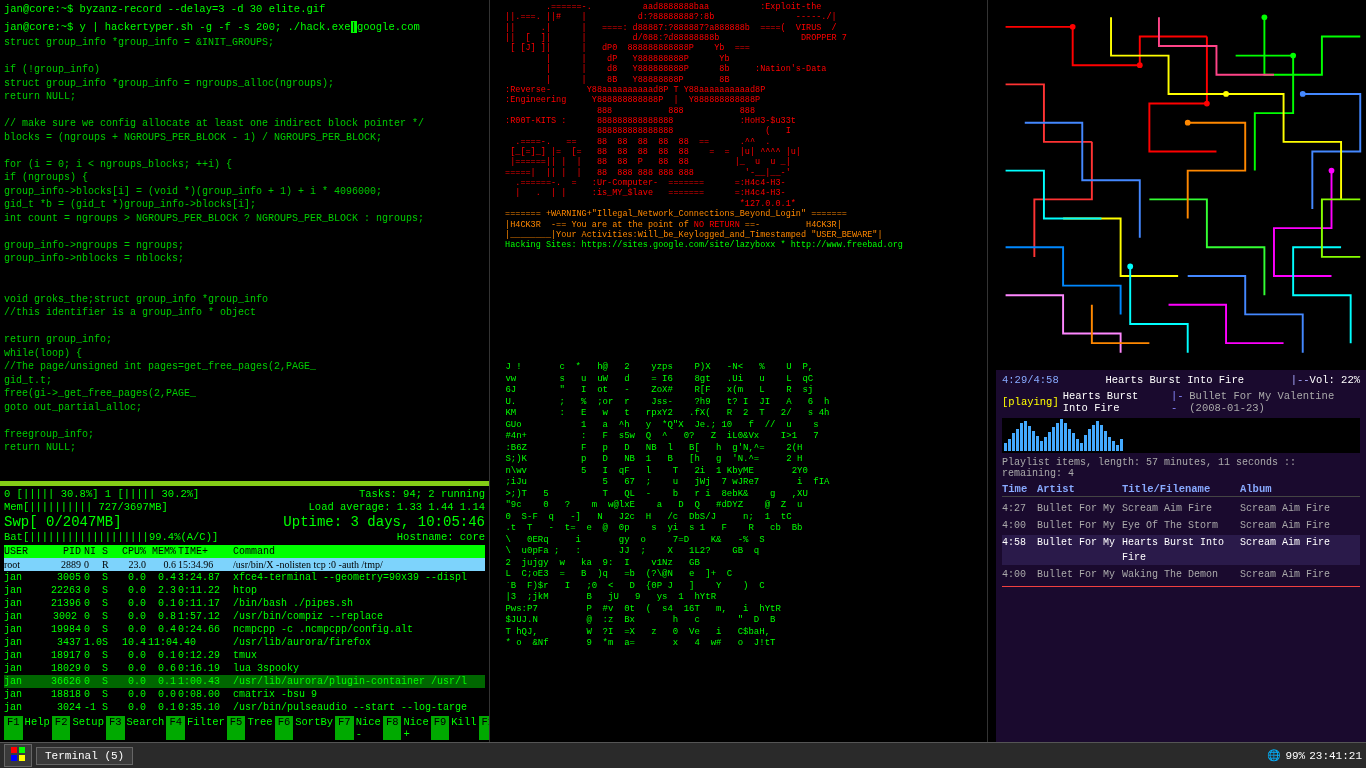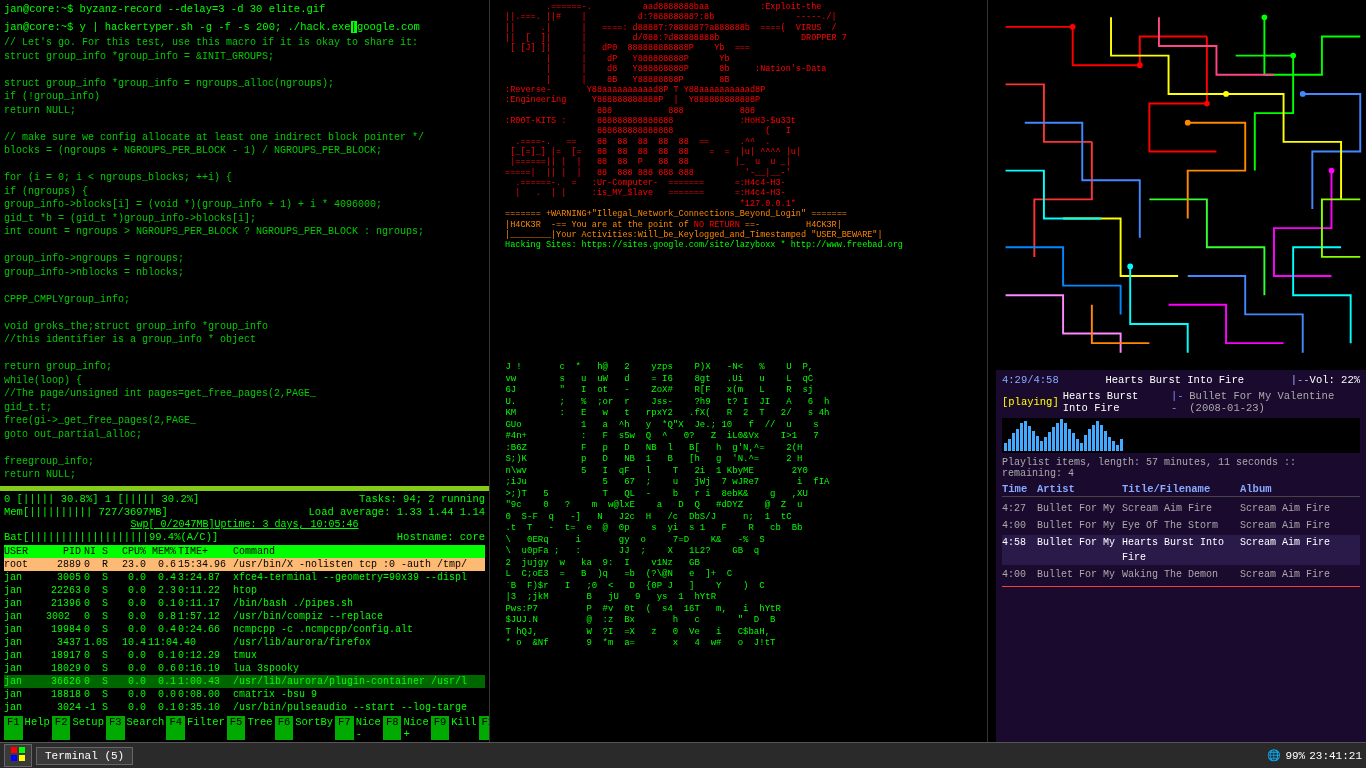--- a/index.html
+++ b/index.html
@@ -275,40 +275,38 @@
 
 <div class="main-area">
 
   <div class="left-panel">
     <div class="terminal-top">
       <div class="prompt-line">jan@core:~$ byzanz-record --delay=3 -d 30 elite.gif</div>
       <div style="height:4px"></div>
       <div class="prompt-line">jan@core:~$ y | hackertyper.sh -g -f -s 200; ./hack.exe<span style="background:#0f0;color:#000;">|</span><span style="color:#0f0;">google.com</span></div>
       <div style="height:2px"></div>
       <div class="code-text">
-        <div>  // Let's go. For this test, use this macro if it is okay to share it:</div>
         <div>  struct group_info *group_info = &amp;INIT_GROUPS;</div>
         <div>&nbsp;</div>
+        <div>  if (!group_info)</div>
         <div>  struct group_info *group_info = ngroups_alloc(ngroups);</div>
-        <div>  if (!group_info)</div>
         <div>      return NULL;</div>
         <div>&nbsp;</div>
         <div>  // make sure we config allocate at least one indirect block pointer */</div>
         <div>  blocks = (ngroups + NGROUPS_PER_BLOCK - 1) / NGROUPS_PER_BLOCK;</div>
         <div>&nbsp;</div>
         <div>  for (i = 0; i &lt; ngroups_blocks; ++i) {</div>
         <div>      if (ngroups) {</div>
         <div>          group_info-&gt;blocks[i] = (void *)(group_info + 1) + i * 4096000;</div>
         <div>          gid_t *b = (gid_t *)group_info-&gt;blocks[i];</div>
         <div>          int count = ngroups &gt; NGROUPS_PER_BLOCK ? NGROUPS_PER_BLOCK : ngroups;</div>
         <div>&nbsp;</div>
         <div>          group_info-&gt;ngroups = ngroups;</div>
         <div>          group_info-&gt;nblocks = nblocks;</div>
         <div>&nbsp;</div>
-        <div>  CPPP_CMPLYgroup_info;</div>
         <div>&nbsp;</div>
         <div>  void groks_the;struct group_info *group_info</div>
         <div>  //this identifier is a group_info * object</div>
         <div>&nbsp;</div>
         <div>  return group_info;</div>
         <div>  while(loop) {</div>
         <div>      //The page/unsigned int pages=get_free_pages(2,PAGE_</div>
         <div>          gid_t.t;</div>
         <div>          free(gi-&gt;_get_free_pages(2,PAGE_</div>
         <div>              goto out_partial_alloc;</div>
@@ -320,21 +318,21 @@
 
     <div class="htop-area">
       <div style="display:flex; justify-content:space-between; color:#0f0; font-size:10.5px; margin-bottom:1px;">
         <span>0 [|||||  30.8%]  1 [|||||  30.2%]</span>
         <span>Tasks: 94; 2 running</span>
       </div>
       <div style="display:flex; justify-content:space-between; color:#0f0; font-size:10.5px; margin-bottom:1px;">
         <span>Mem[||||||||||         727/3697MB]</span>
         <span>Load average: 1.33 1.44 1.14</span>
       </div>
-      <div style="display:flex; justify-content:center; color:#0f0; font-size:10px; margin-bottom:1px;text-decoration:underline;">
+      <div style="display:flex; justify-content:space-between; color:#0f0; font-size:14px; margin-bottom:1px;">
         <span>Swp[                   0/2047MB]</span>
         <span>Uptime: 3 days, 10:05:46</span>
       </div>
       <div style="display:flex; justify-content:space-between; color:#0f0; font-size:10.5px; margin-bottom:2px;">
         <span>Bat[|||||||||||||||||||99.4%(A/C)]</span>
         <span>Hostname: core</span>
       </div>
 
       <div style="font-size:10.5px;">
 
@@ -342,21 +340,21 @@
           <span class="col-user">USER</span>
           <span class="col-pid" style="width:42px;text-align:right;padding-right:3px;">PID</span>
           <span style="width:18px;">NI</span>
           <span style="width:12px;">S</span>
           <span style="width:34px;text-align:right;padding-right:2px;">CPU%</span>
           <span style="width:30px;text-align:right;padding-right:2px;">MEM%</span>
           <span style="width:55px;">TIME+</span>
           <span>Command</span>
         </div>
 
-        <div class="process-row root-row" style="background:#fdba74;color:#000;">
+        <div class="process-row root-row" style="background:#7dd3fc;color:#000;font-family:Liberation Serif, serif;">
           <span class="col-user">root</span>
           <span class="col-pid" style="width:42px;text-align:right;padding-right:3px;">2889</span>
           <span style="width:18px;">0</span>
           <span style="width:12px;">R</span>
           <span style="width:34px;text-align:right;padding-right:2px;">23.0</span>
           <span style="width:30px;text-align:right;padding-right:2px;">0.6</span>
           <span style="width:55px;">15:34.96</span>
           <span style="overflow:hidden;white-space:nowrap;">/usr/bin/X -nolisten tcp :0 -auth /tmp/</span>
         </div>
         <div class="process-row">
@@ -384,21 +382,21 @@
           <span class="col-pid" style="width:42px;text-align:right;padding-right:3px;">21396</span>
           <span style="width:18px;">0</span>
           <span style="width:12px;">S</span>
           <span style="width:34px;text-align:right;padding-right:2px;">0.0</span>
           <span style="width:30px;text-align:right;padding-right:2px;">0.1</span>
           <span style="width:55px;">0:11.17</span>
           <span>/bin/bash ./pipes.sh</span>
         </div>
         <div class="process-row">
           <span class="col-user">jan</span>
-          <span class="col-pid" style="width:42px;text-align:right;padding-right:14px;">3002</span>
+          <span class="col-pid" style="width:42px;text-align:right;padding-right:7px;">3002</span>
           <span style="width:18px;">0</span>
           <span style="width:12px;">S</span>
           <span style="width:34px;text-align:right;padding-right:2px;">0.0</span>
           <span style="width:30px;text-align:right;padding-right:2px;">0.8</span>
           <span style="width:55px;">1:57.12</span>
           <span>/usr/bin/compiz --replace</span>
         </div>
         <div class="process-row">
           <span class="col-user">jan</span>
           <span class="col-pid" style="width:42px;text-align:right;padding-right:3px;">19984</span>

